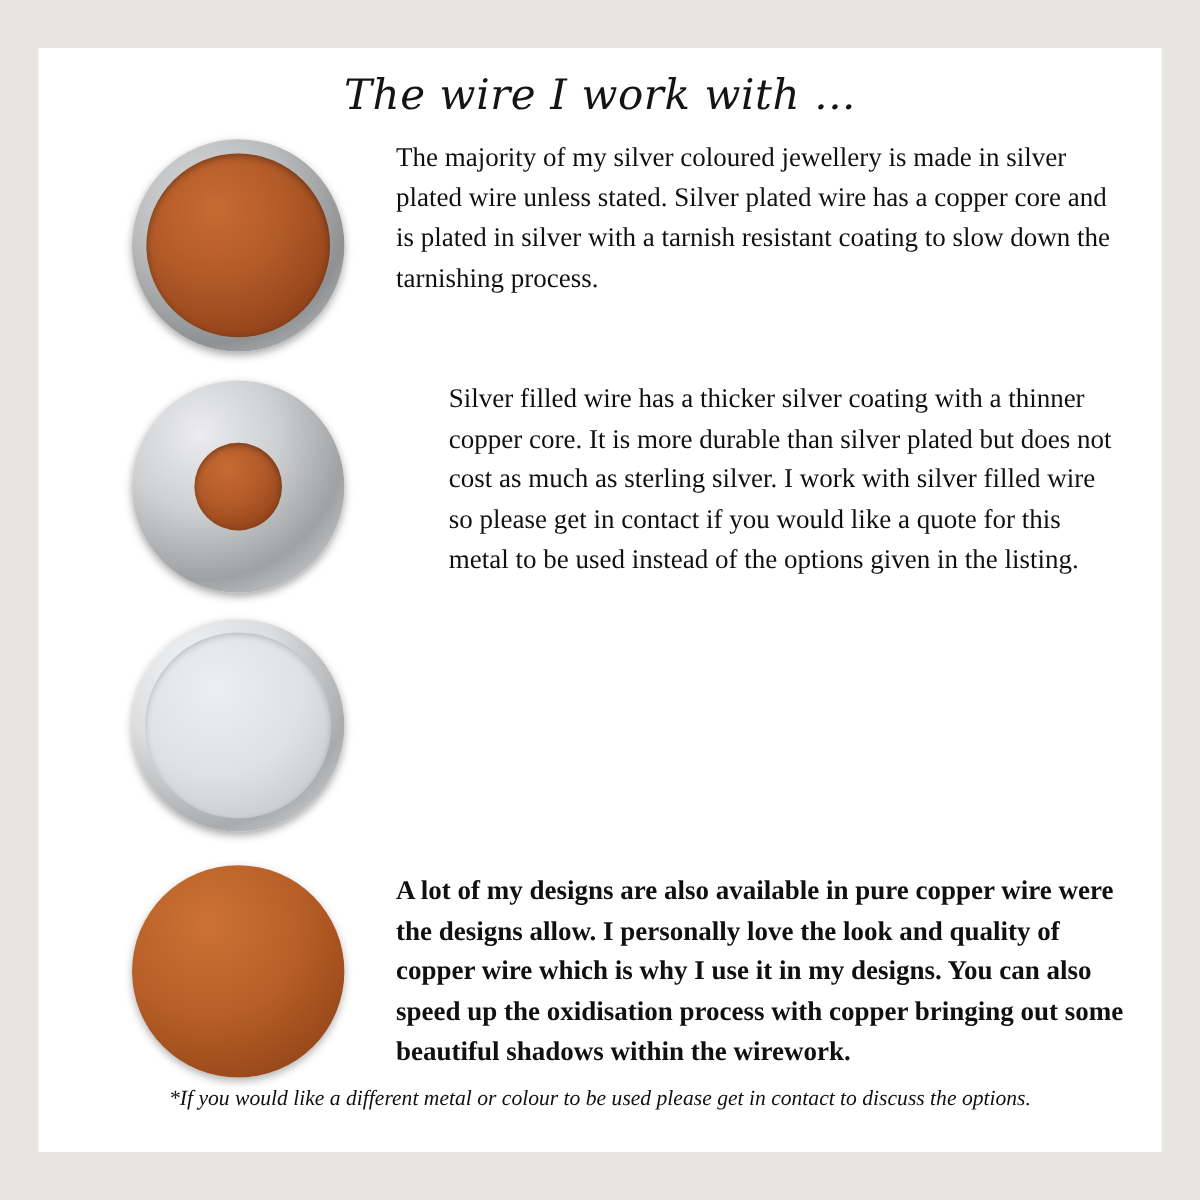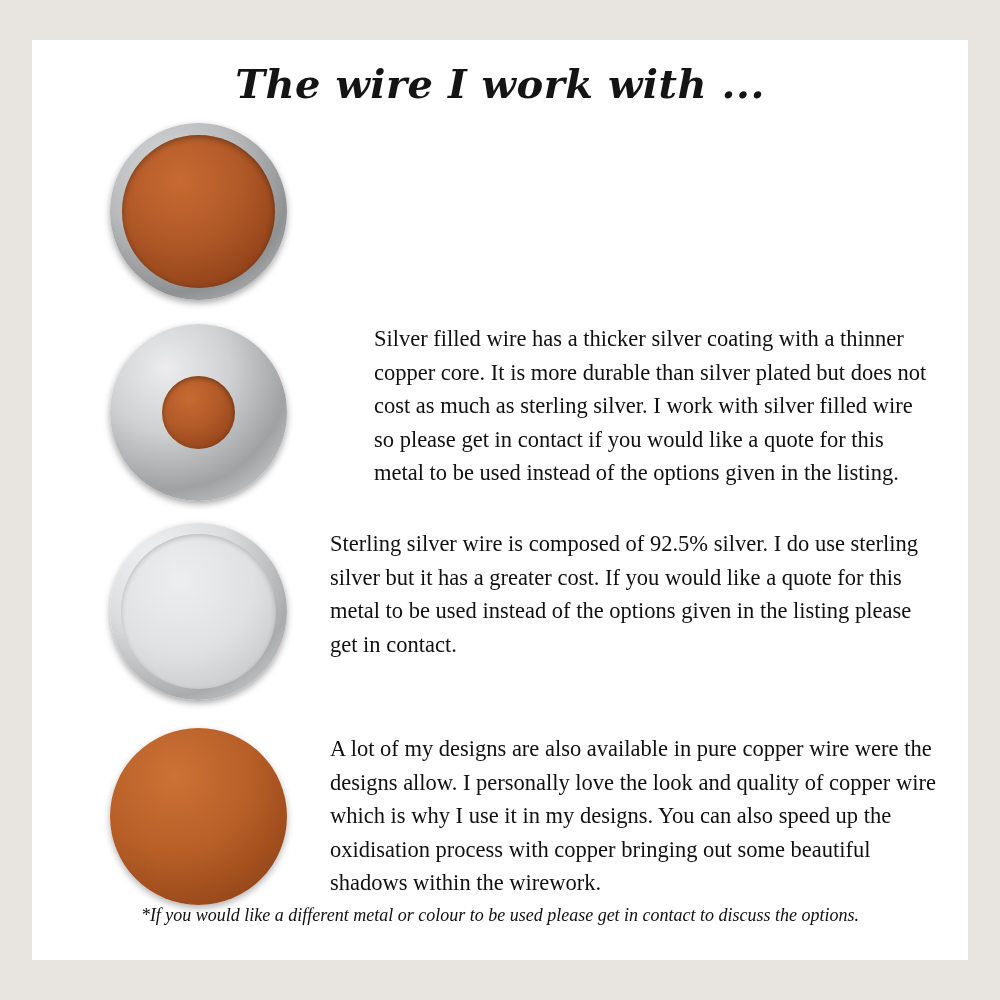--- a/index.html
+++ b/index.html
@@ -18,22 +18,22 @@
     left: 32px;
     top: 40px;
     width: 936px;
     height: 920px;
     background: #ffffff;
     box-sizing: border-box;
   }
   #title {
     text-align: center;
     font-family: "DejaVu Serif", serif;
-    font-size: 40px;
-    font-weight: bold;
+    font-size: 35px;
+    font-weight: normal;
     color: #141414;
     letter-spacing: 0.5px;
     margin-top: 20px;
     font-style: italic;
   }
   .rows {
     margin-top: 10px;
   }
   .row {
     display: flex;
@@ -120,21 +120,21 @@
     color: #101010;
     padding-top: 4px;
     padding-left: 32px;
   }
   #row-plated { margin-top: 6px; }
   #row-plated .swatch-wrap { padding-top: 6px; }
   #row-filled { margin-top: 18px; gap: 44px; }
   #row-filled .swatch-wrap { padding-top: 6px; }
   #row-sterling { margin-top: 22px; }
   #row-sterling .swatch-wrap { padding-top: 0px; }
-  #row-copper { margin-top: 28px; }
+  #row-copper { margin-top: 28px; font-weight: bold; }
   #row-copper .swatch-wrap { padding-top: 0px; }
   #footnote {
     position: absolute;
     left: 0;
     right: 0;
     bottom: 34px;
     text-align: center;
     font-style: italic;
     font-size: 18px;
     color: #101010;
@@ -149,38 +149,38 @@
   <div id="title">The wire I work with ...</div>
 
   <div class="rows">
 
     <div class="row" id="row-plated">
       <div class="swatch-wrap">
         <div class="swatch sw-plated">
           <div class="core"></div>
         </div>
       </div>
+      <div class="text">The majority of my silver coloured jewellery is made in silver plated wire unless stated. Silver plated wire has a copper core and is plated in silver with a tarnish resistant coating to slow down the tarnishing process.</div>
     </div>
 
     <div class="row" id="row-filled">
       <div class="swatch-wrap">
         <div class="swatch sw-filled">
           <div class="core"></div>
         </div>
       </div>
       <div class="text">Silver filled wire has a thicker silver coating with a thinner copper core. It is more durable than silver plated but does not cost as much as sterling silver. I work with silver filled wire so please get in contact if you would like a quote for this metal to be used instead of the options given in the listing.</div>
     </div>
 
     <div class="row" id="row-sterling">
       <div class="swatch-wrap">
         <div class="swatch sw-sterling">
           <div class="core"></div>
         </div>
       </div>
-      <div class="text">Sterling silver wire is composed of 92.5% silver. I do use sterling silver but it has a greater cost. If you would like a quote for this metal to be used instead of the options given in the listing please get in contact.</div>
     </div>
 
     <div class="row" id="row-copper">
       <div class="swatch-wrap">
         <div class="swatch sw-copper"></div>
       </div>
       <div class="text">A lot of my designs are also available in pure copper wire were the designs allow. I personally love the look and quality of copper wire which is why I use it in my designs. You can also speed up the oxidisation process with copper bringing out some beautiful shadows within the wirework.</div>
     </div>
 
   </div>

